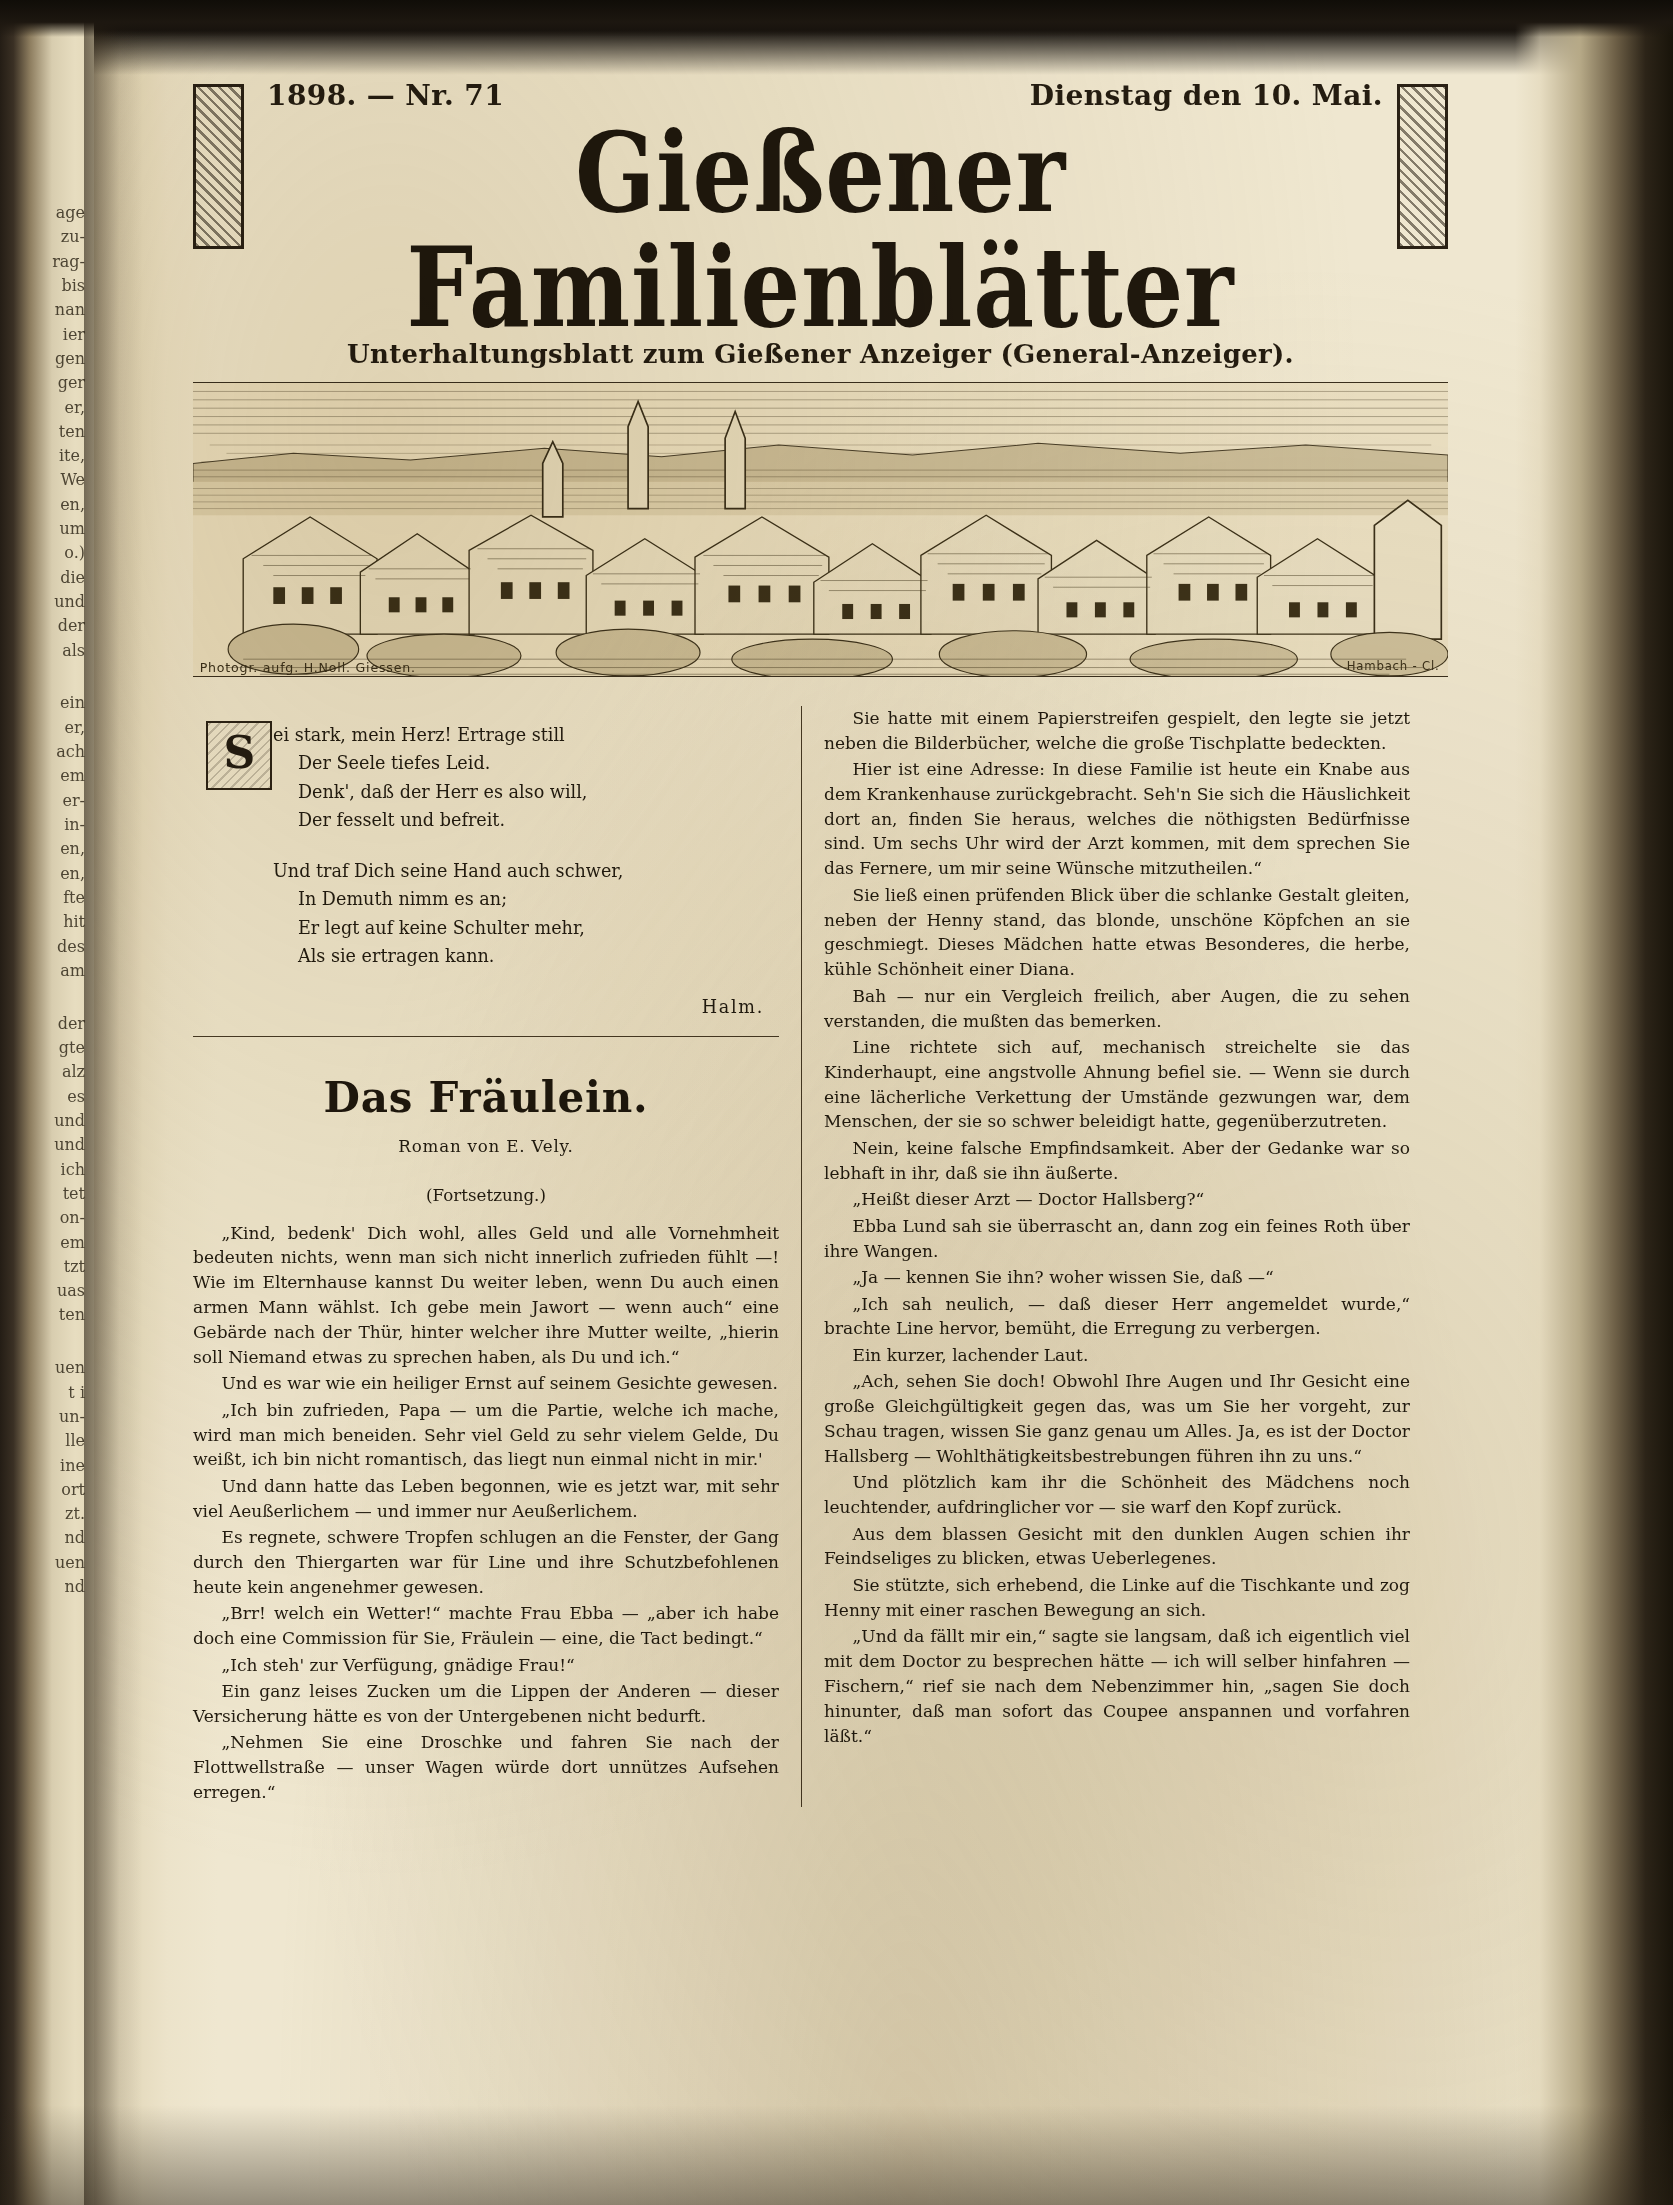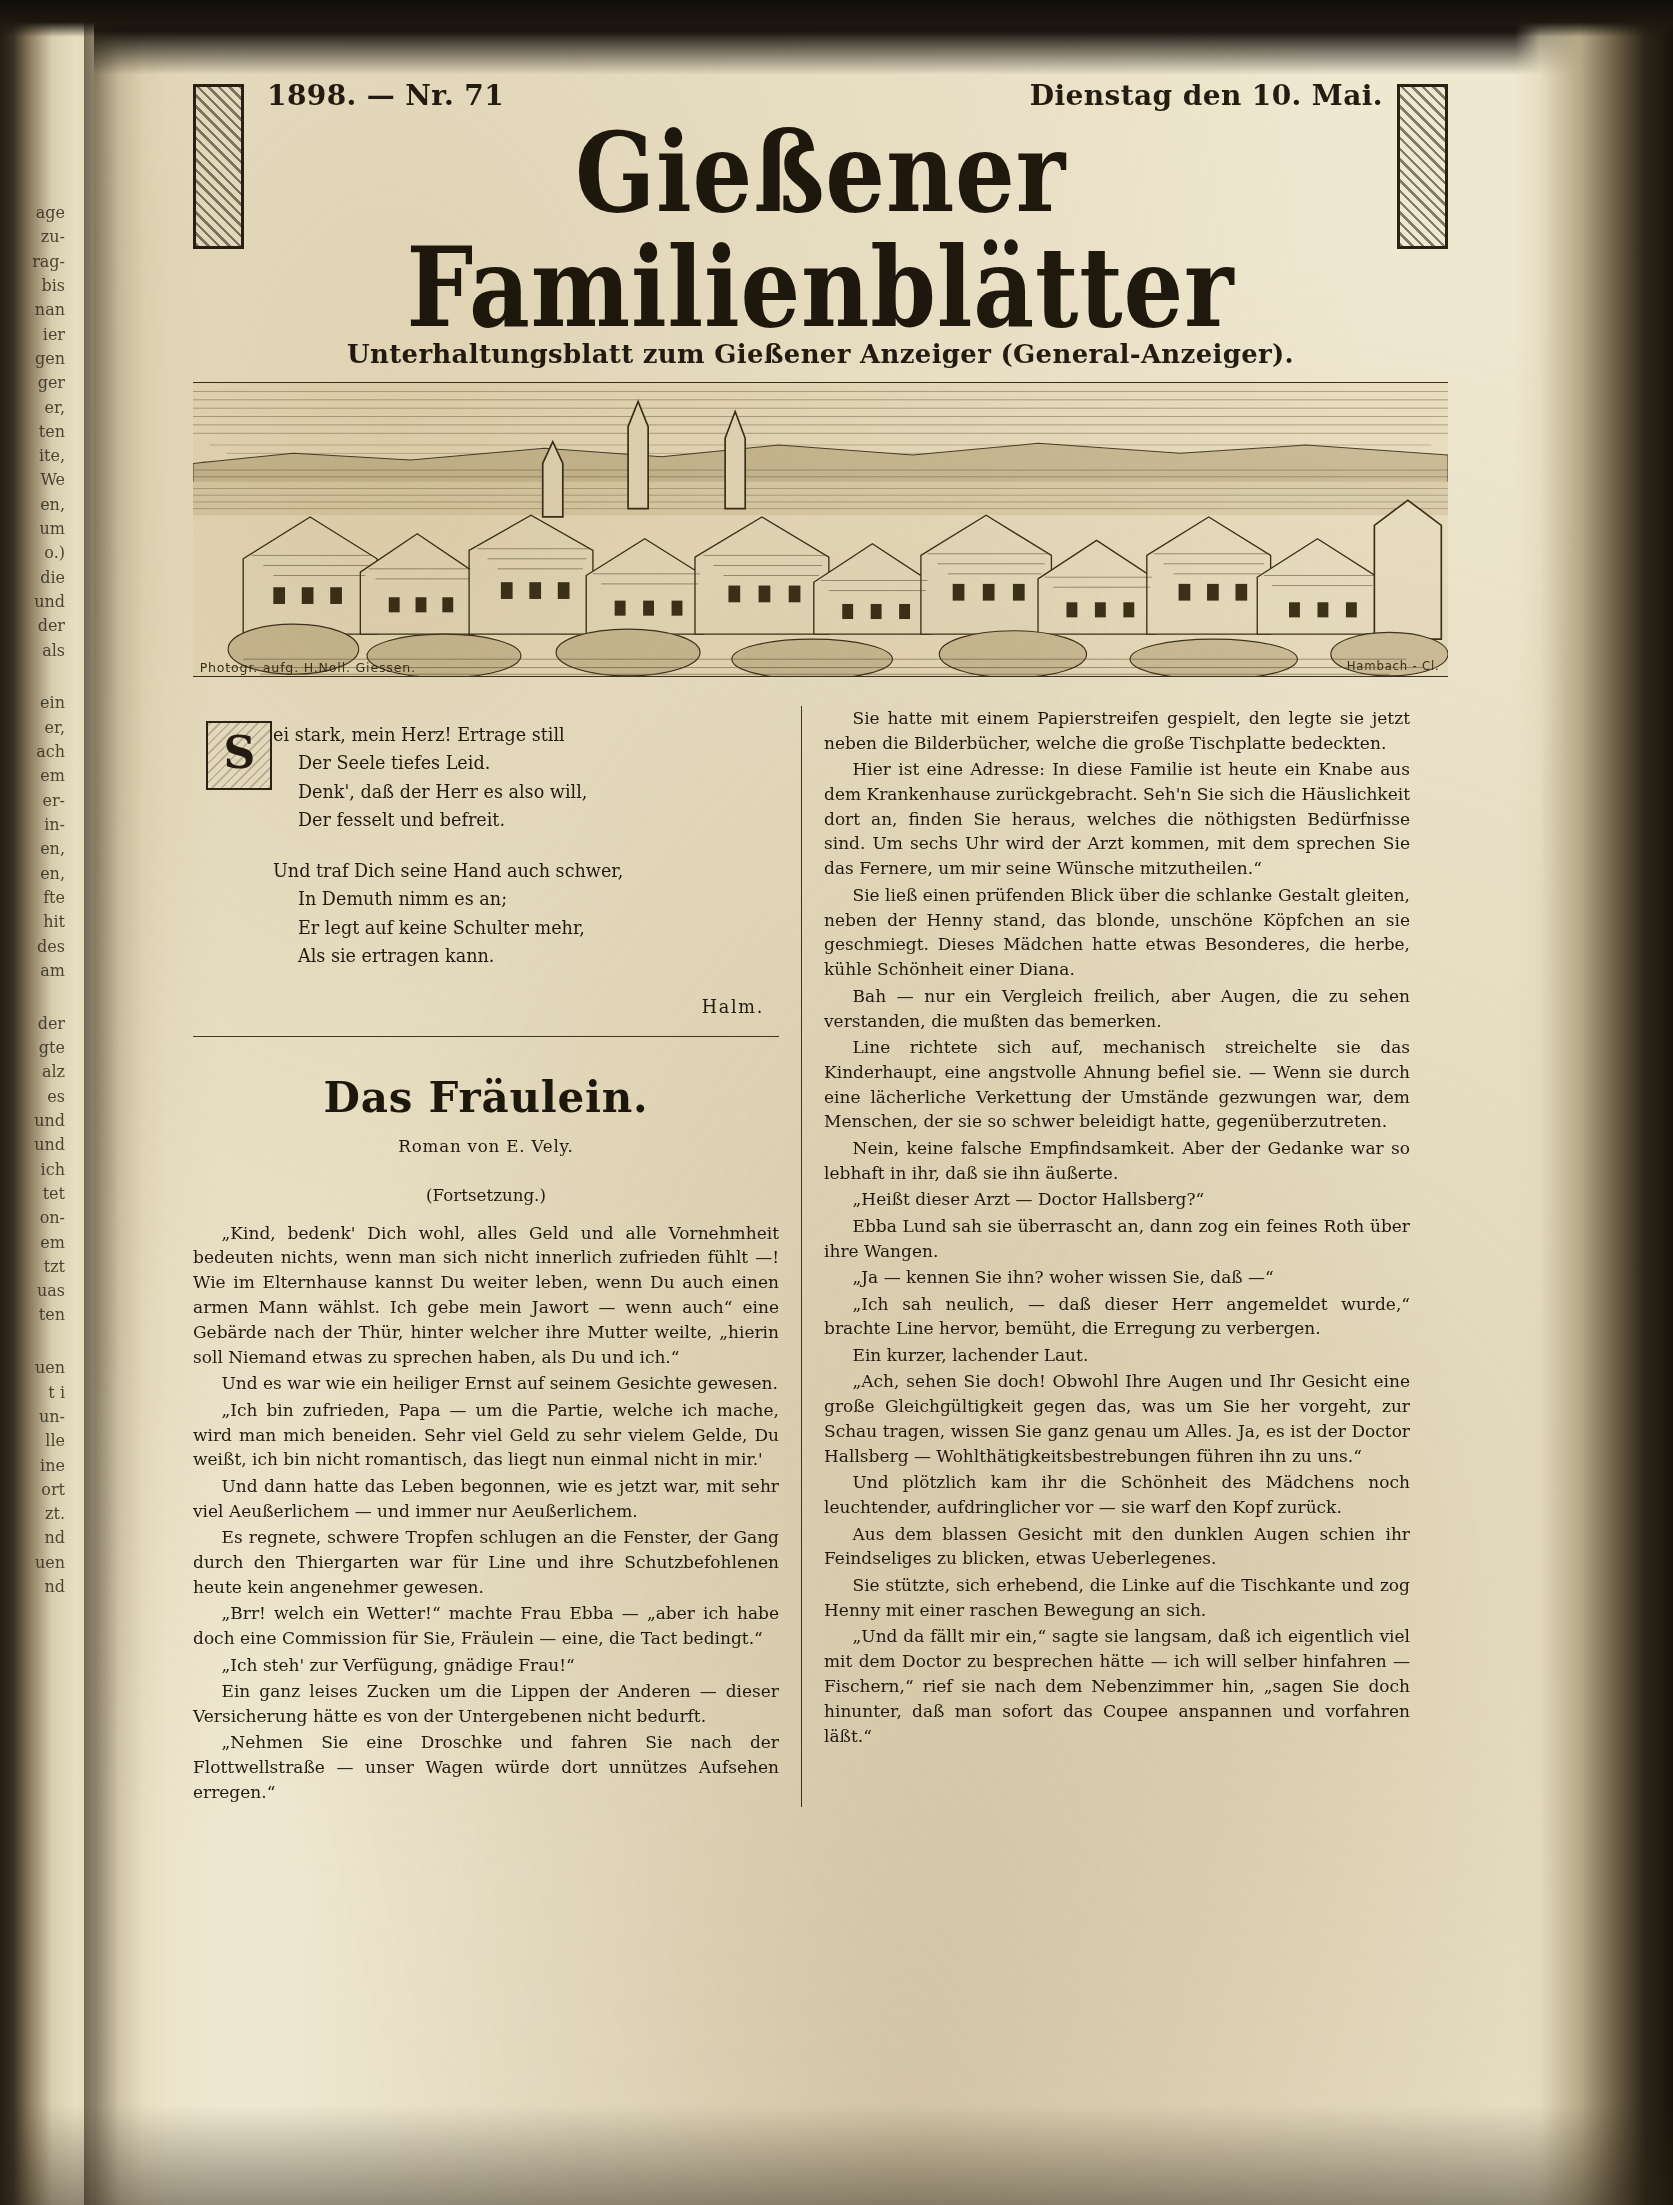--- a/index.html
+++ b/index.html
@@ -81,20 +81,21 @@
     position: absolute;
     left: 0;
     top: 201px;
     width: 65px;
     font-family: "DejaVu Serif", serif;
     font-size: 16px;
     line-height: 1.52;
     color: #2d2516;
     text-align: right;
     opacity: 0.82;
+    padding-left: 20px;
   }
   .left-col-text .blk { margin-bottom: 28.5px; }
   .left-col-text .blk div { white-space: nowrap; }
 
   
   .page {
     position: absolute;
     left: 126px;
     top: 50px;
     width: 1389px;

